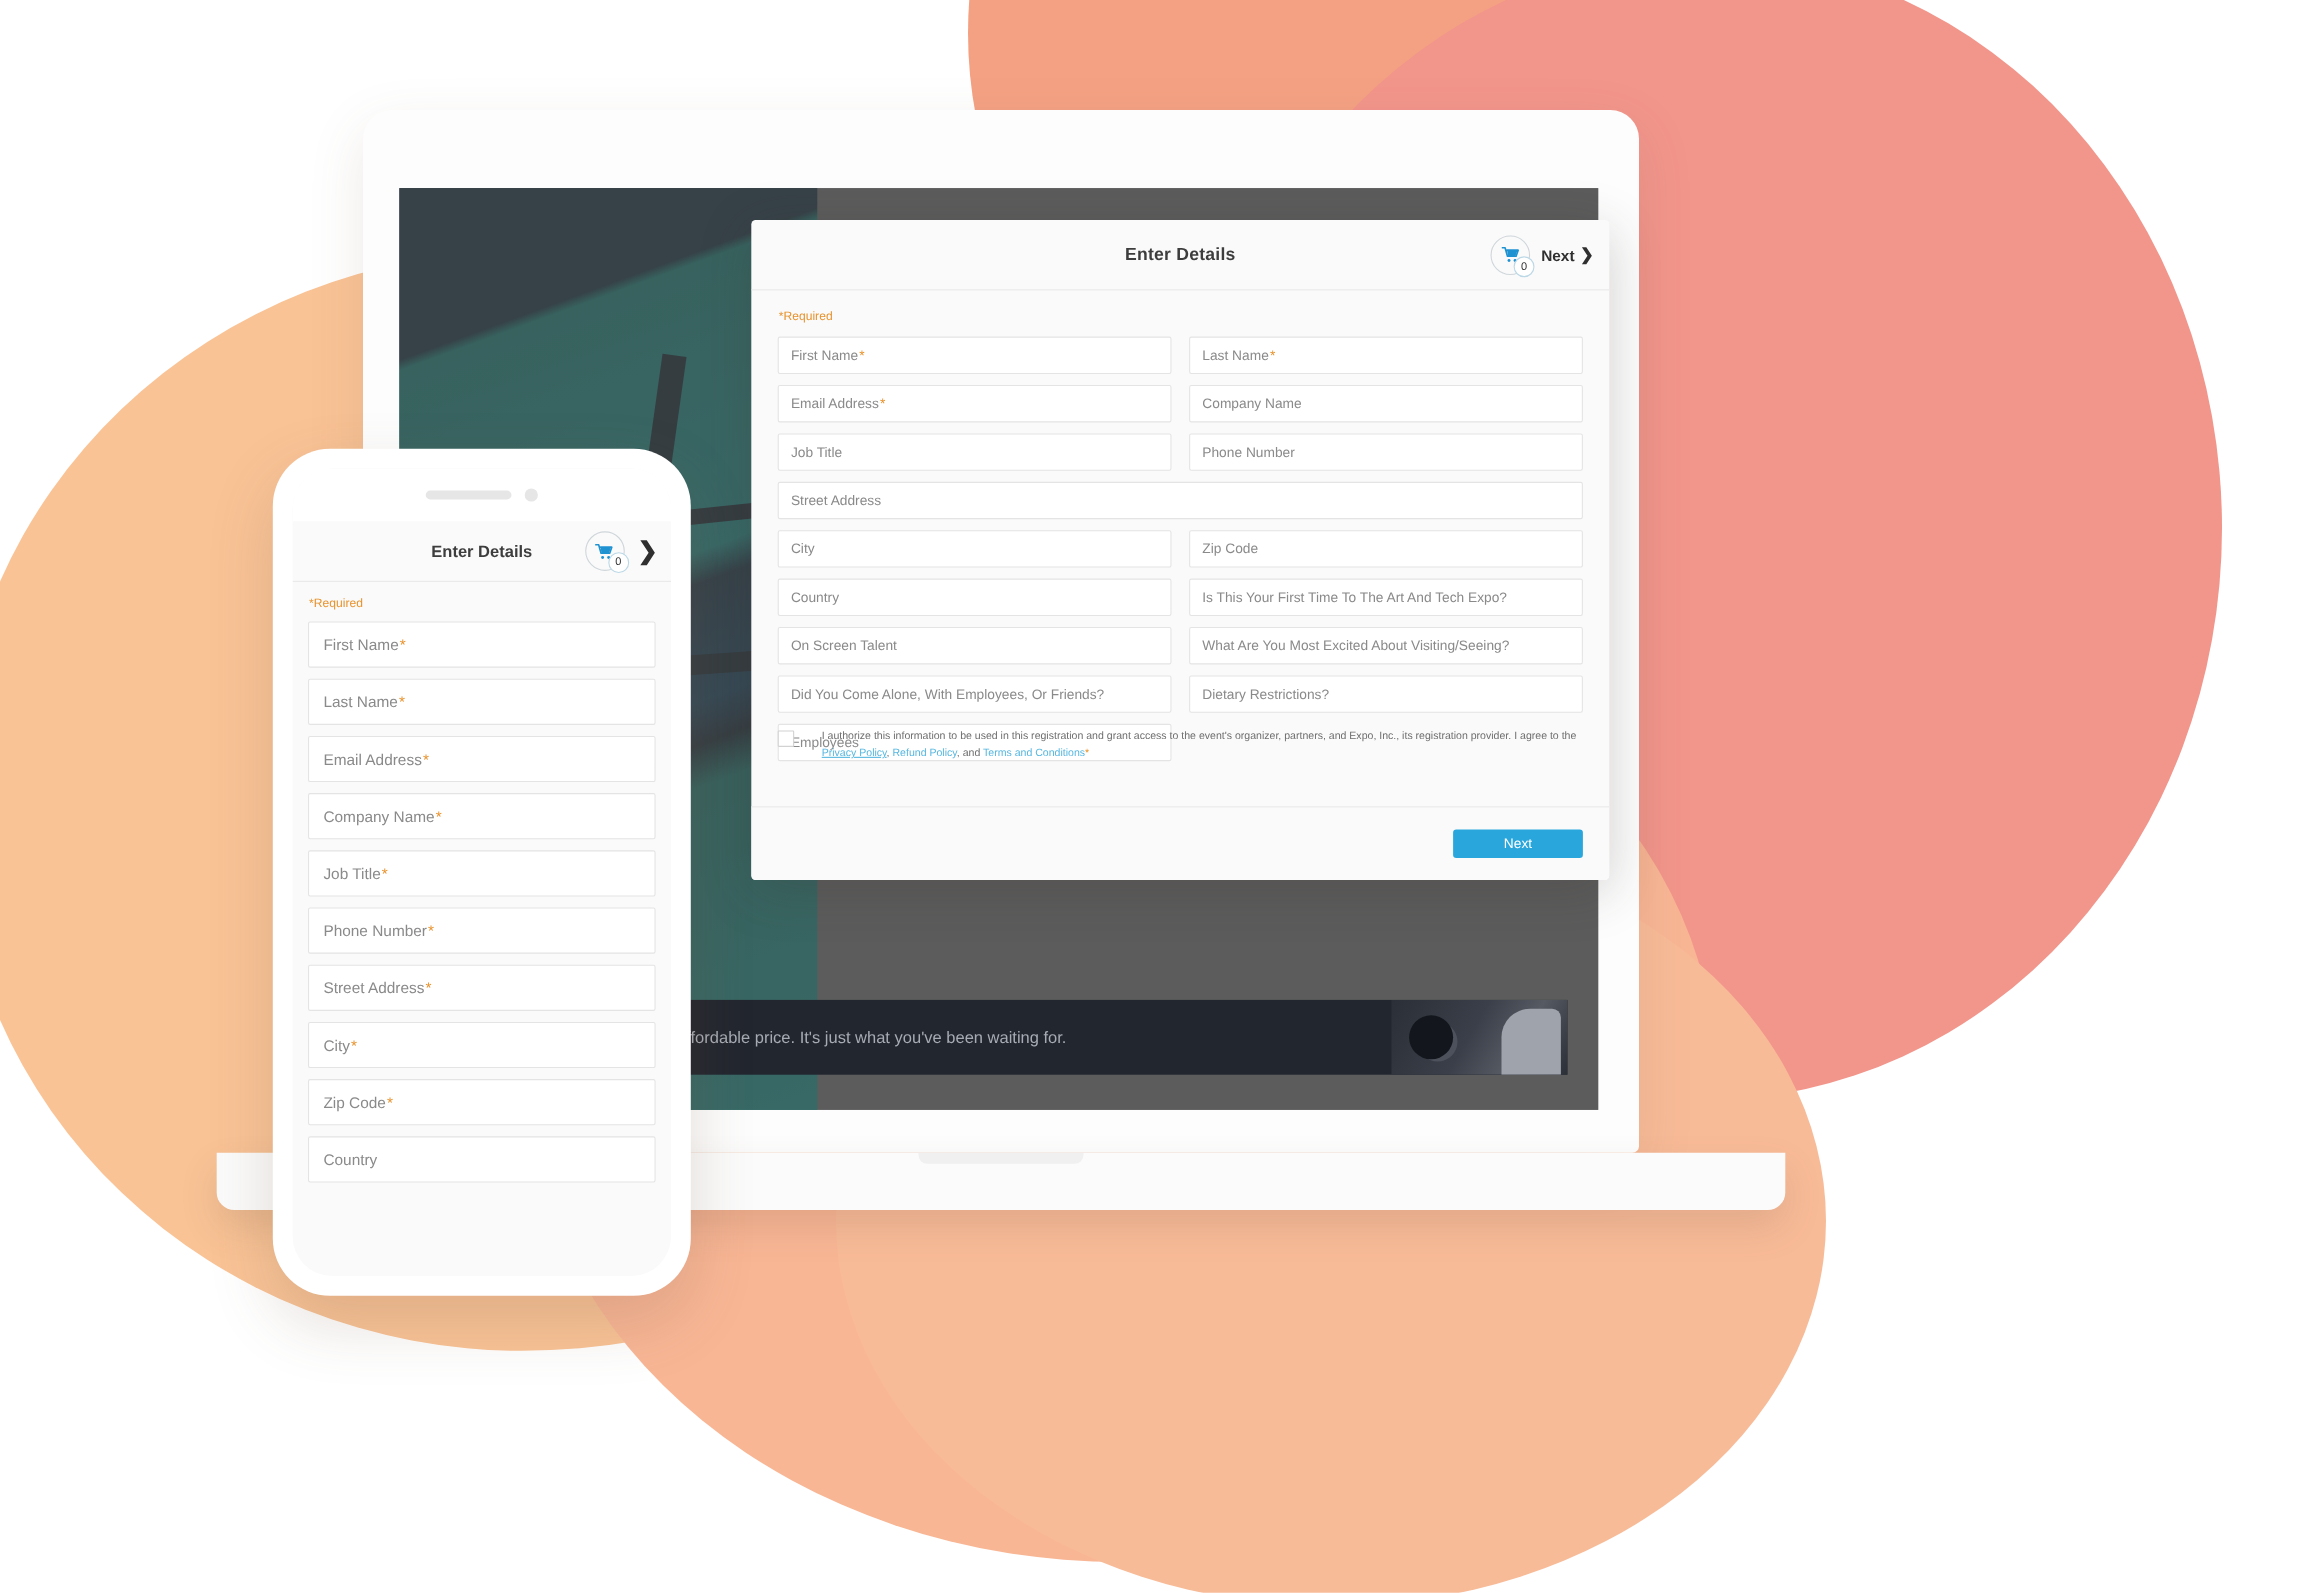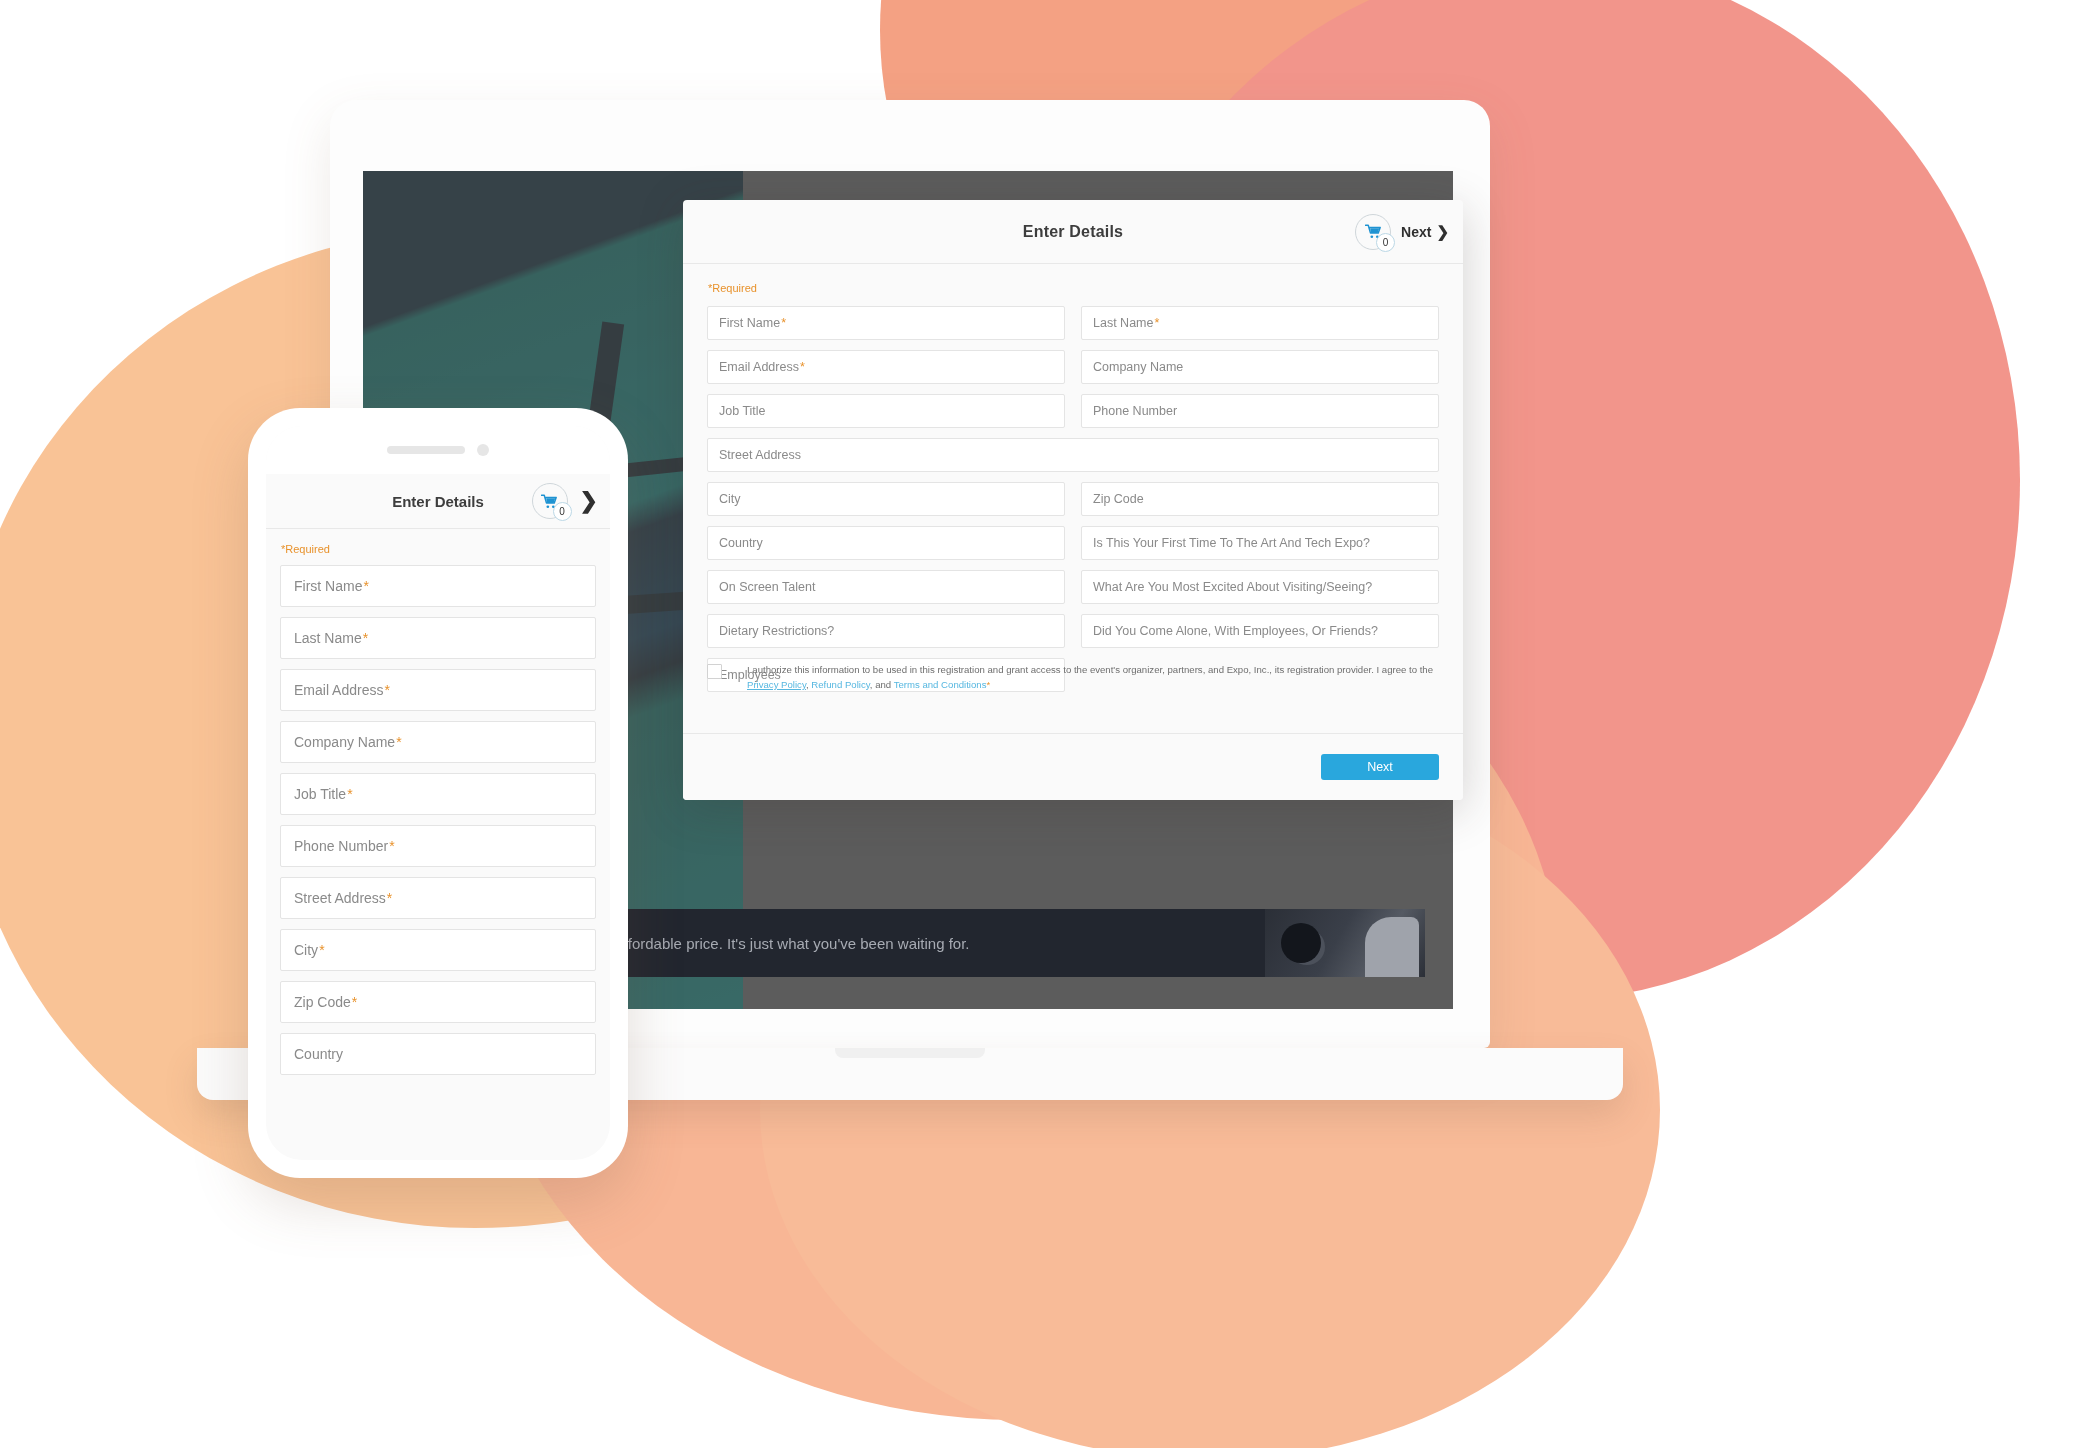--- a/index.html
+++ b/index.html
@@ -586,24 +586,24 @@
         <div class="field half">
           <span>Is This Your First Time To The Art And Tech Expo?</span>
         </div>
         <div class="field half">
           <span>On Screen Talent</span>
         </div>
         <div class="field half">
           <span>What Are You Most Excited About Visiting/Seeing?</span>
         </div>
         <div class="field half">
+          <span>Did You Come Alone, With Employees, Or Friends?</span>
+        </div>
+        <div class="field half">
           <span>Dietary Restrictions?</span>
-        </div>
-        <div class="field half">
-          <span>Did You Come Alone, With Employees, Or Friends?</span>
         </div>
         <div class="field half">
           <span>Employees</span>
         </div>
       </div>
 
     <div class="consent">
       <div class="checkbox"></div>
       <div class="consent-text">
         <span>I authorize this information to be used in this registration and grant access to the event's organizer, partners, and Expo, Inc., its registration provider. I agree to the </span><a class="underline" href="#">Privacy Policy</a><span>, </span><a href="#">Refund Policy</a><span>, and </span><a href="#">Terms and Conditions</a><span class="star">*</span>

